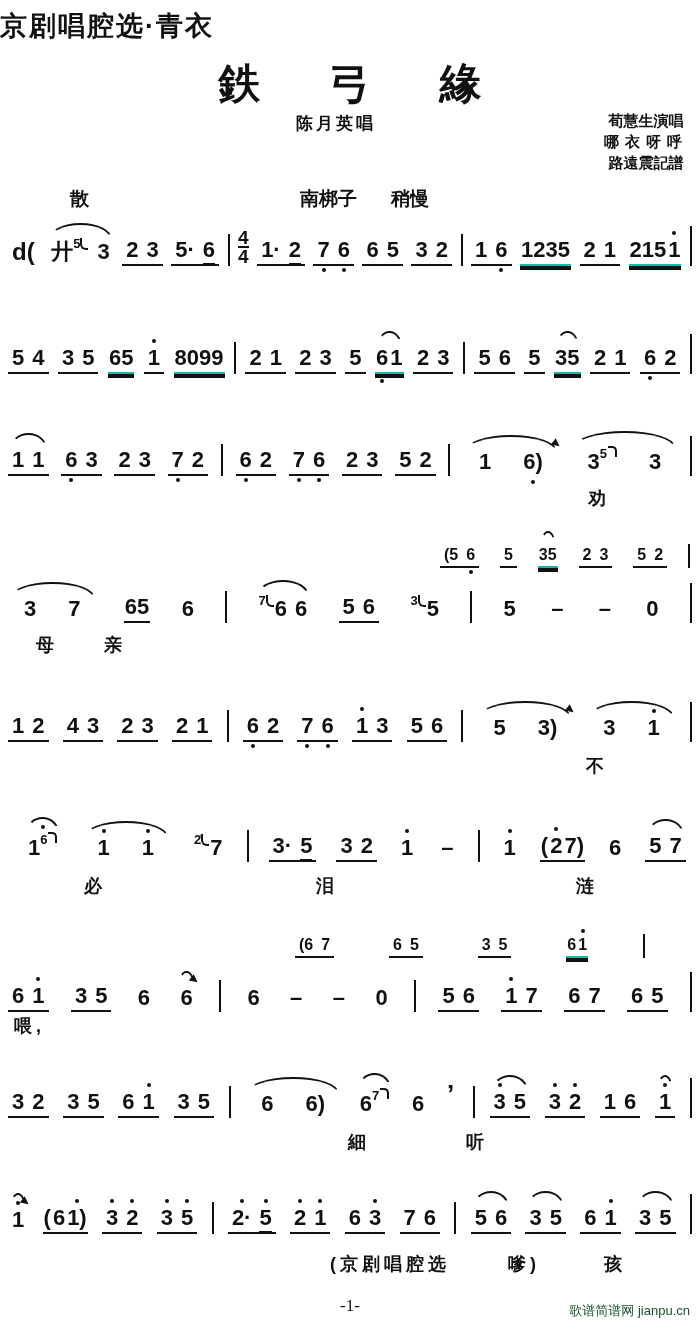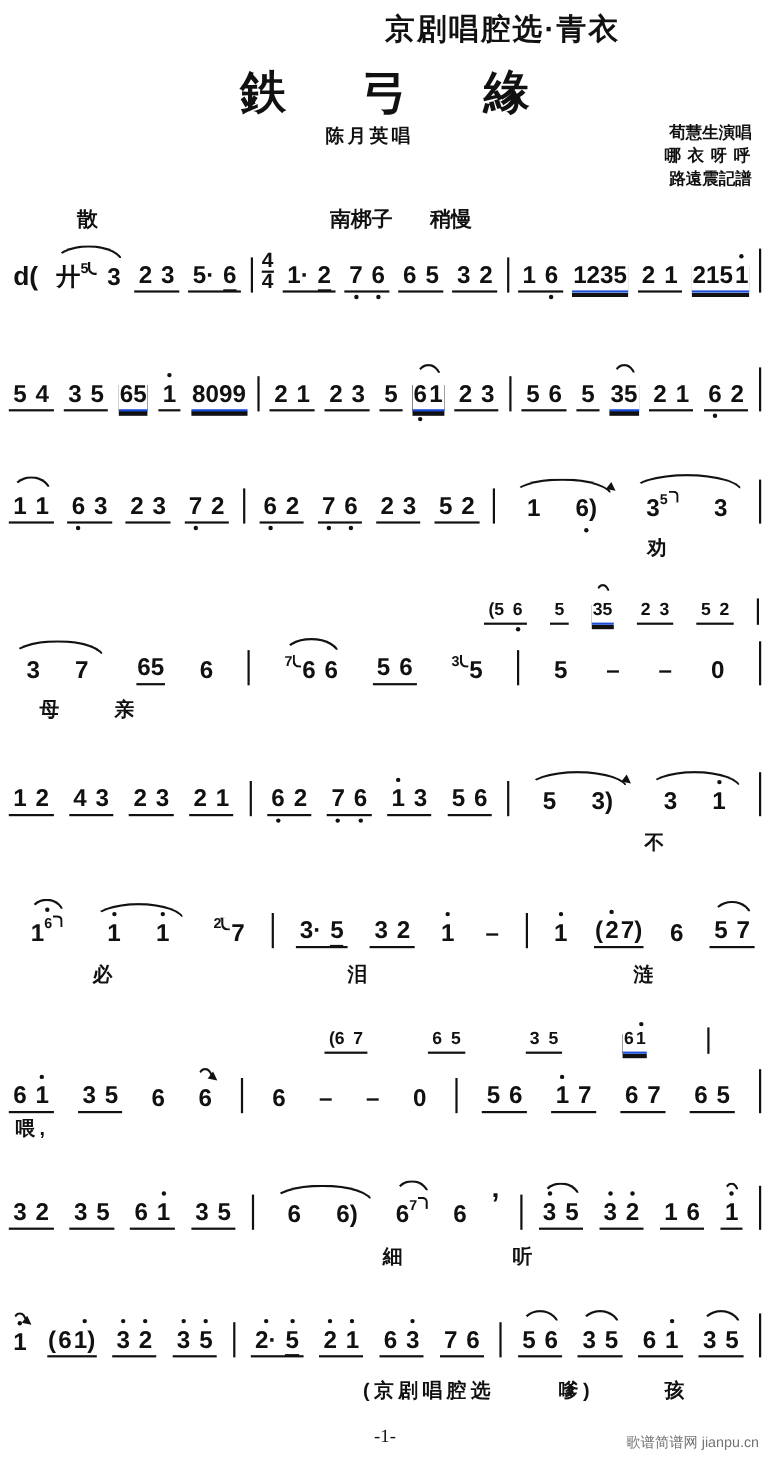--- a/index.html
+++ b/index.html
@@ -2,21 +2,21 @@
 <html><head>
 <meta charset="utf-8">
 <style>
   html,body{margin:0;padding:0;}
   body{
     width:700px;height:1331px;position:relative;background:#ffffff;
     font-family:"Liberation Sans","DejaVu Sans",sans-serif;color:#111;
     overflow:hidden;
   }
   
-  .series{position:absolute;top:8px;left:0;width:564px;text-align:right;
+  .series{position:absolute;top:8px;left:0;width:564px;text-align:left;
     font-size:27px;font-weight:bold;letter-spacing:2px;}
   .main-title{position:absolute;top:56px;left:0;width:700px;text-align:center;
     font-family:"Liberation Serif","DejaVu Serif",serif;
     font-size:42px;font-weight:bold;word-spacing:58px;}
   .singer{position:absolute;top:112px;left:296px;font-size:17px;font-weight:bold;letter-spacing:3px;text-align:right;}
   .credits{position:absolute;top:110px;right:12px;text-align:center;font-size:15px;font-weight:bold;line-height:21px;}
   .credits .spread{letter-spacing:6px;}
   .tempo-free{position:absolute;top:186px;left:70px;font-size:19px;font-weight:bold;}
   .mode-row{position:absolute;top:186px;left:300px;font-size:19px;font-weight:bold;}
   .mode-row .tempo{margin-left:34px;}
@@ -24,21 +24,21 @@
   .score{position:absolute;top:0;left:0;width:700px;height:1331px;}
   .line{position:absolute;}
   .staff{display:flex;justify-content:space-between;align-items:flex-end;
     width:100%;height:48px;}
   .line.small .staff{height:36px;}
   .cell{position:relative;display:inline-flex;align-items:flex-end;
     font-weight:bold;font-size:22px;line-height:24px;padding-bottom:2px;white-space:nowrap;}
   .line.small .cell{font-size:16px;line-height:18px;}
   .cell.pre{font-size:24px;}
   .u1{border-bottom:2px solid #111;}
-  .u2{border-bottom:2px solid #1d4ed8;box-shadow:0 4px 0 0 #111;}
+  .u2{border-bottom:2px solid #14b8a6;box-shadow:0 4px 0 0 #111;}
   .note{position:relative;display:inline-block;padding:0 4px;text-align:center;}
   .tight .note{padding:0 1px;}
   .wide .note{padding:0 16px;}
   .note .bb{border-bottom:2px solid #111;padding-bottom:1px;}
   .da,.db{position:absolute;left:50%;width:4px;height:4px;margin-left:-2px;
     background:#111;border-radius:50%;}
   .da{top:-7px;} .db{bottom:-10px;}
   .u2 .db{bottom:-13px;}
   .sup{font-size:13px;font-weight:bold;vertical-align:11px;line-height:10px;}
   .hk-r{display:inline-block;width:7px;height:9px;border-top:2px solid #111;
@@ -54,21 +54,21 @@
   .bar.end{height:40px;}
   .line.small .bar{height:24px;}
   .ts{display:inline-flex;flex-direction:column;align-items:center;
     font-size:19px;font-weight:bold;line-height:17px;align-self:center;margin-top:10px;}
   .ts .den{border-top:2px solid #111;}
   .brth{font-size:26px;position:relative;top:-8px;}
   .lyr{position:absolute;font-size:18px;font-weight:bold;letter-spacing:4px;white-space:nowrap;}
   
   .pageno{position:absolute;top:1296px;left:0;width:700px;text-align:center;
     font-size:17px;font-family:"Liberation Serif","DejaVu Serif",serif;}
-  .watermark{position:absolute;top:1302px;right:10px;font-size:13px;color:#737373;}
+  .watermark{position:absolute;top:1302px;right:10px;font-size:13px;color:#14532d;}
 </style>
 </head>
 <body>
 
 <div class="series">京剧唱腔选·青衣</div>
 <div class="main-title">鉄 弓 緣</div>
 <div class="singer">陈月英唱</div>
 <div class="credits">
   <div>荀慧生演唱</div>
   <div class="spread">哪衣呀呼</div>

